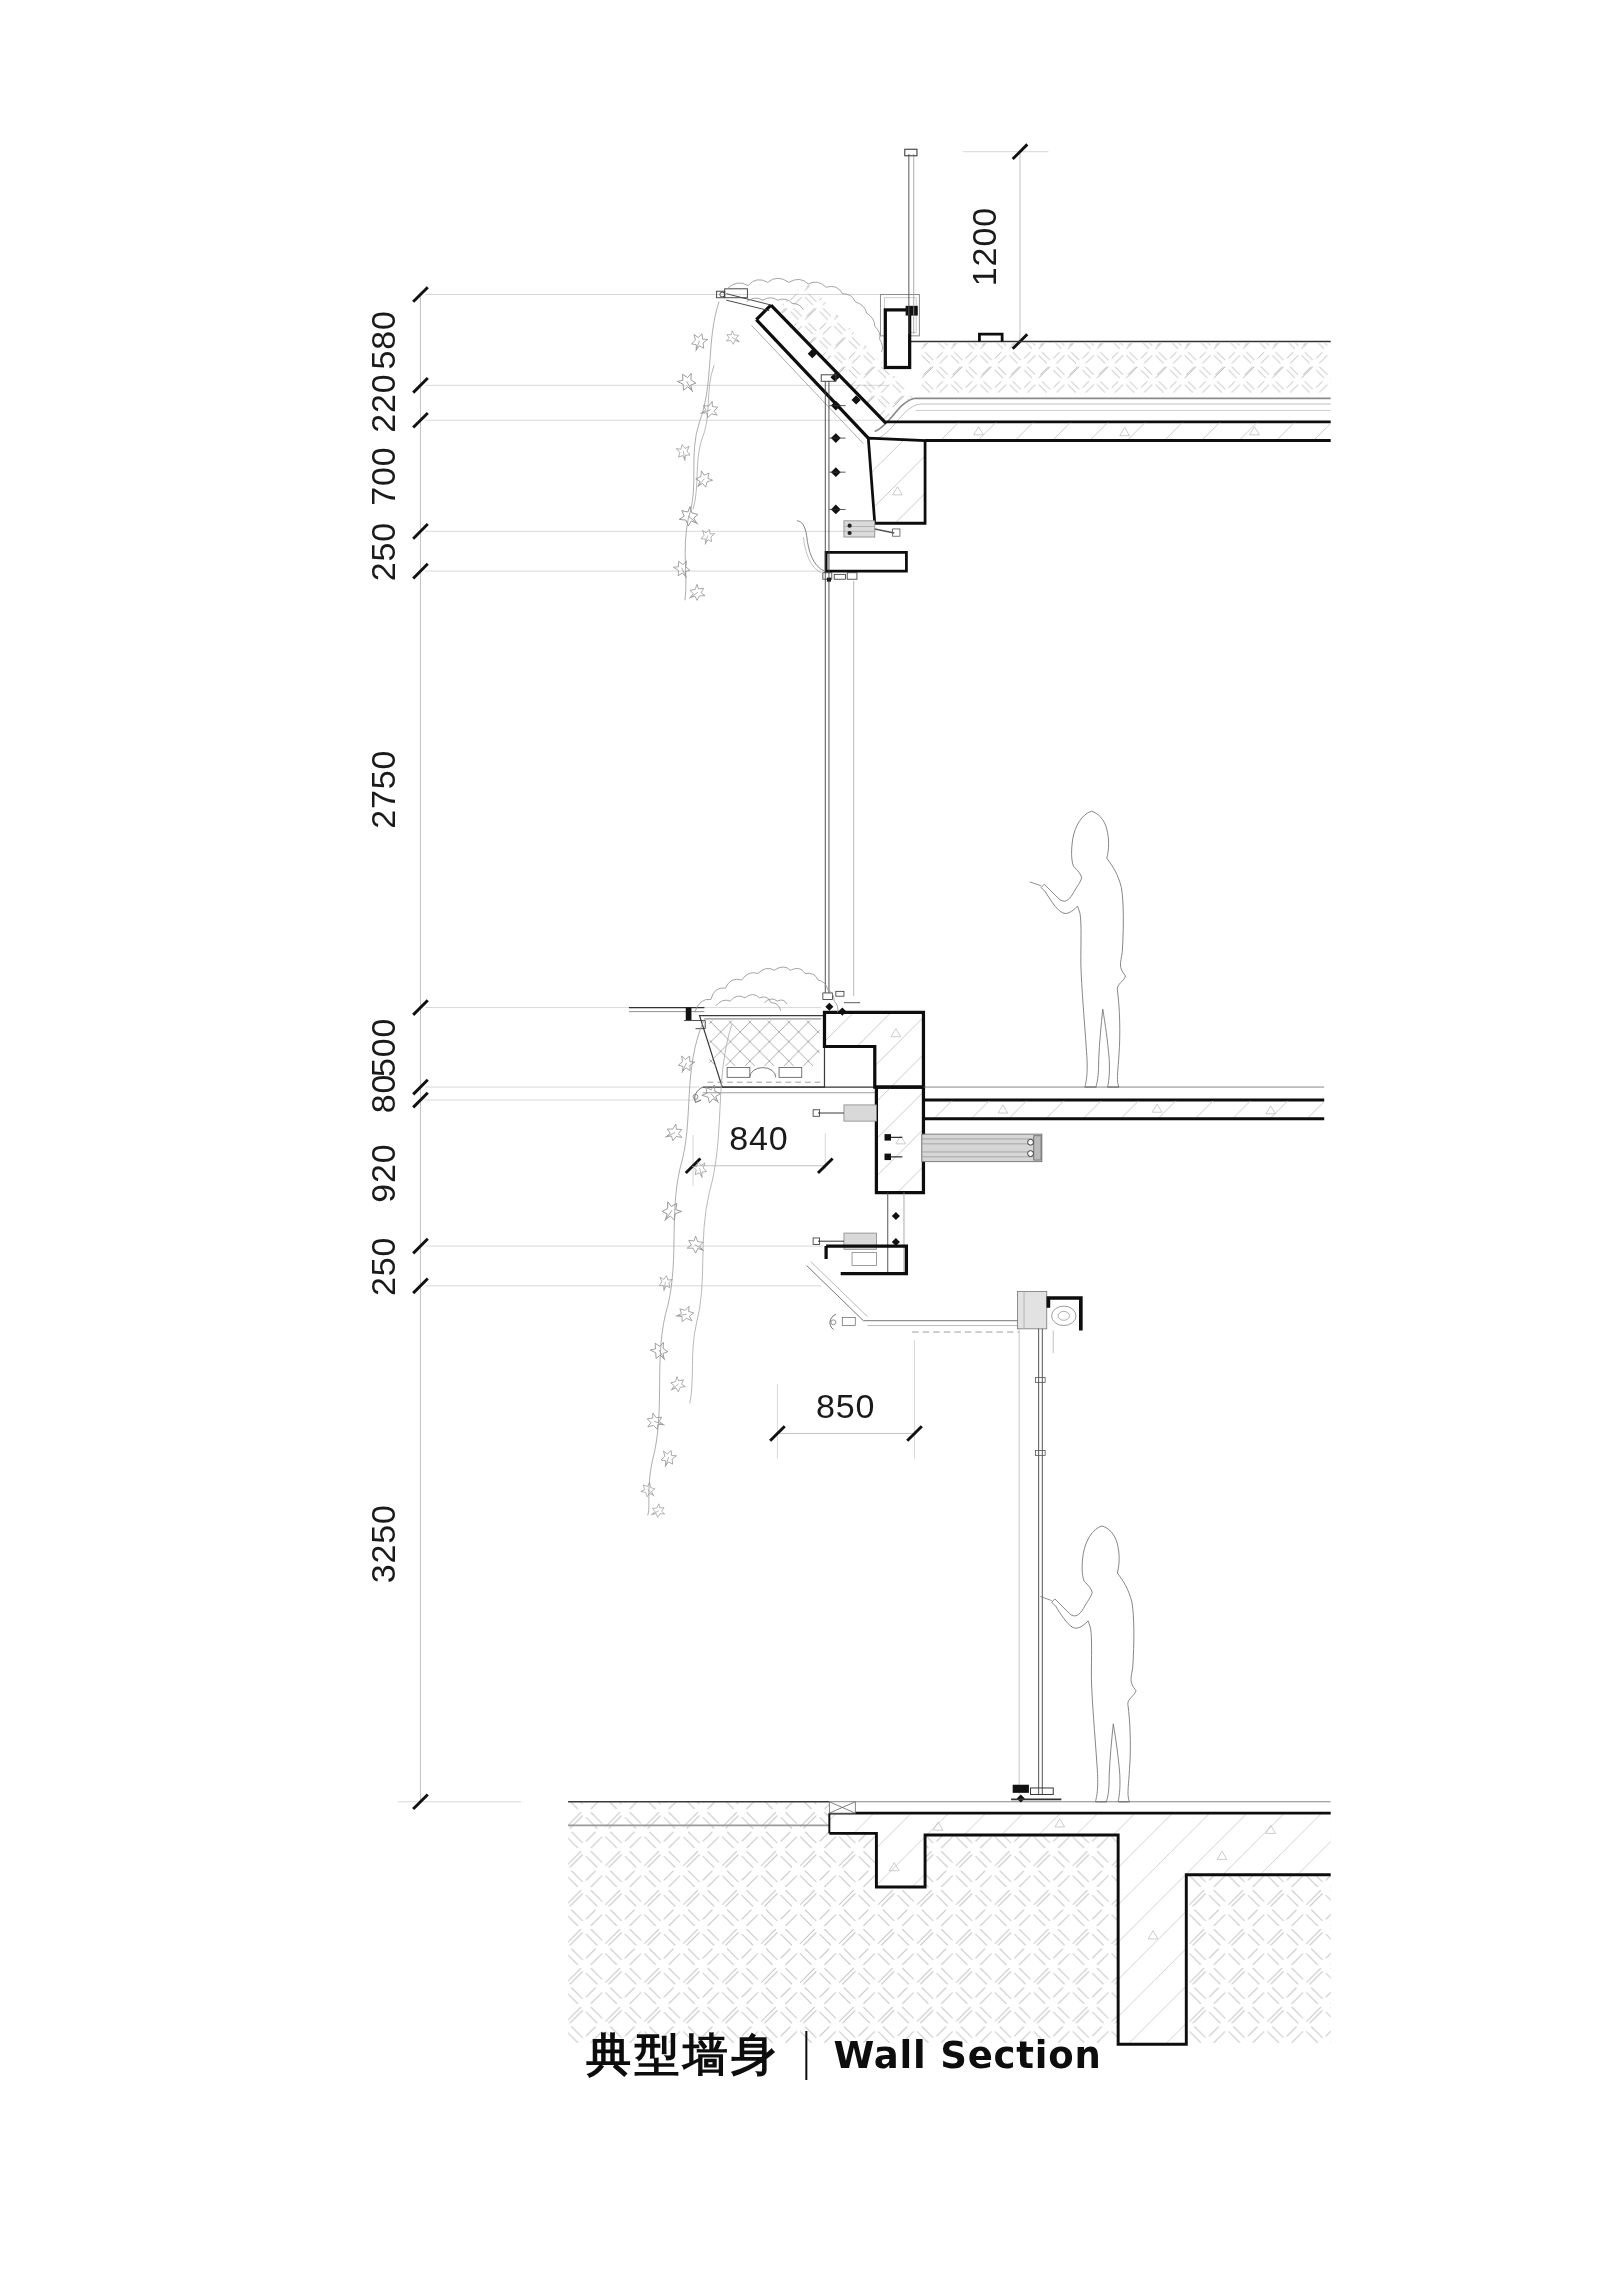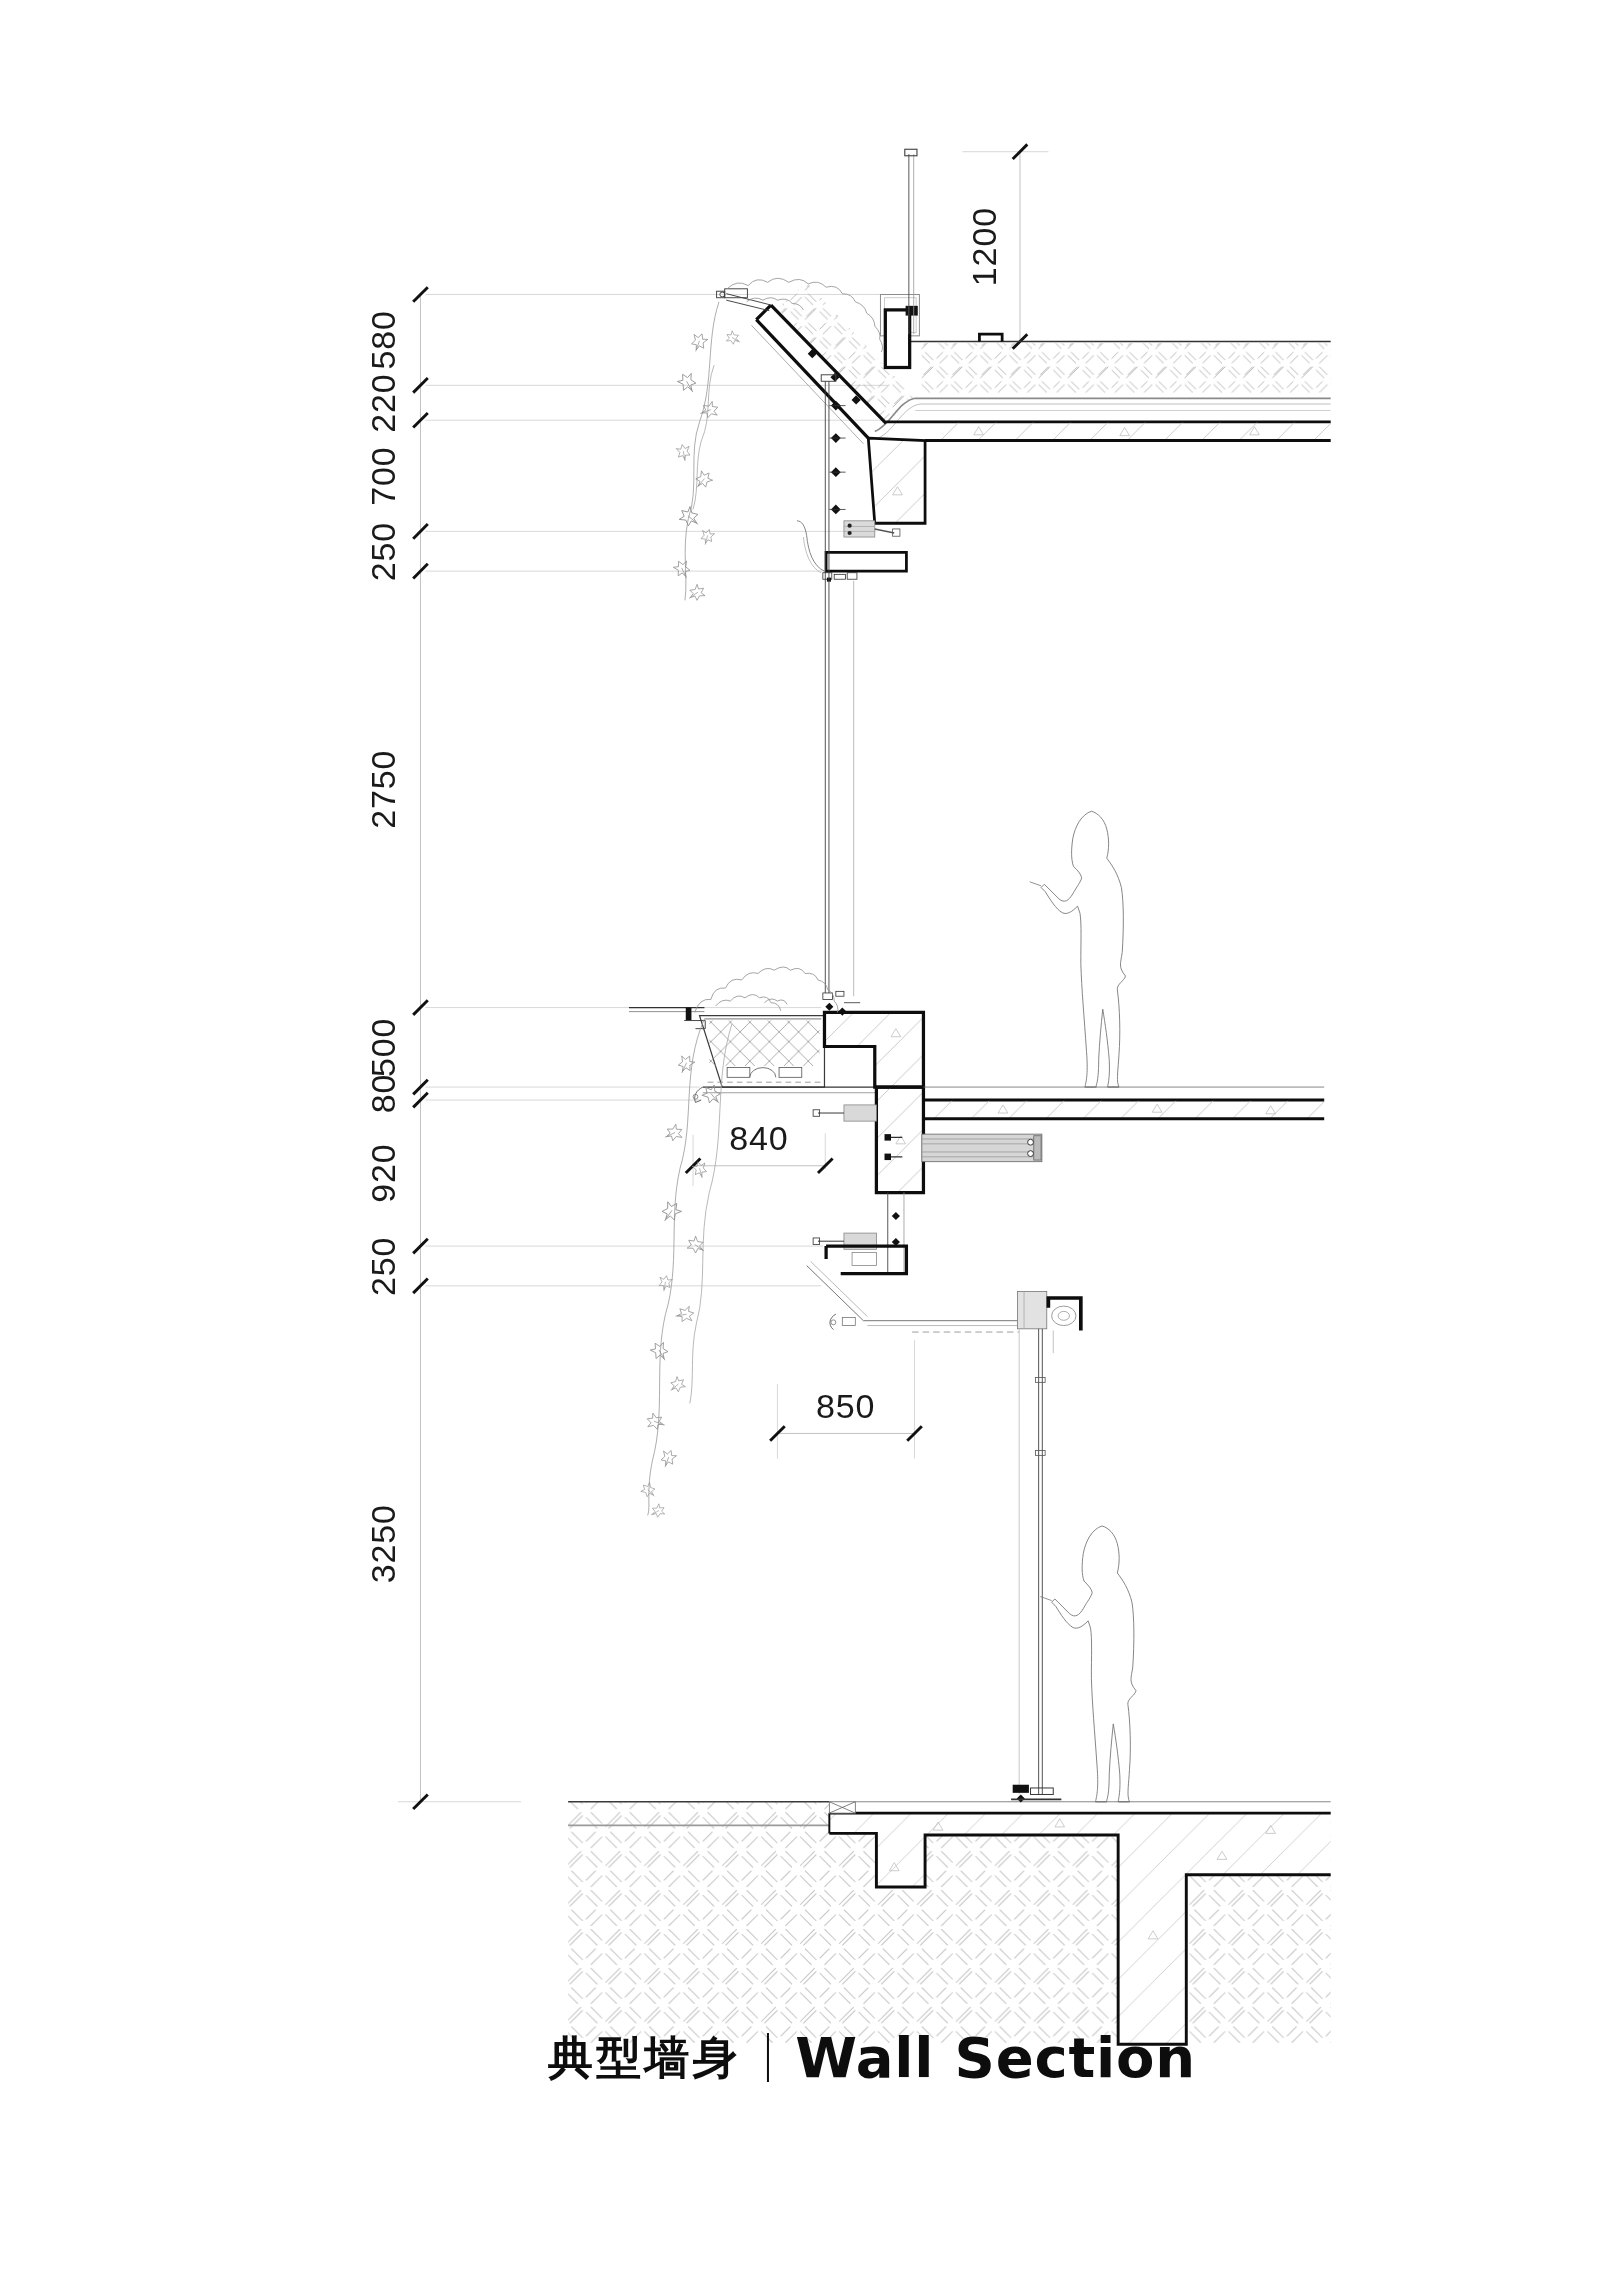--- a/index.html
+++ b/index.html
@@ -1,24 +1,24 @@
 <!DOCTYPE html>
 <html style="font-size:13px"><head>
 <meta charset="utf-8">
 <style>
   html,body{margin:0;padding:0;background:#fff;}
   .canvas{position:relative;width:1623px;height:2295px;background:#fff;overflow:hidden;
           font-family:"Liberation Sans", sans-serif;}
   svg text{font-family:"Liberation Sans", sans-serif;}
   .dim-label{font-size:42px;fill:#1a1a1a;letter-spacing:1px;}
-  .title-row{position:absolute;top:2025px;left:872px;transform:translateX(-50%);
+  .title-row{position:absolute;top:2025px;left:844px;transform:translateX(-50%);
              display:flex;align-items:center;gap:26px;color:#0d0d0d;}
   .title-zh{font-size:45px;font-weight:700;letter-spacing:3.2px;font-family:"DejaVu Sans",sans-serif;}
   .title-divider{width:2.4px;height:49px;background:#0d0d0d;}
-  .title-en{font-size:56px;font-weight:700;letter-spacing:0.8px;font-family:"DejaVu Sans",sans-serif;}
+  .title-en{font-size:37px;font-weight:700;letter-spacing:0.8px;font-family:"DejaVu Sans",sans-serif;}
 </style>
 </head>
 <body>
 
 <div class="canvas">
 <svg width="1623" height="2295" viewBox="0 0 2000 2829">
   <defs>
 
     <pattern id="soil" width="48" height="48" patternUnits="userSpaceOnUse">
       <g stroke="#c3c3c3" stroke-width="1.3" fill="none">

